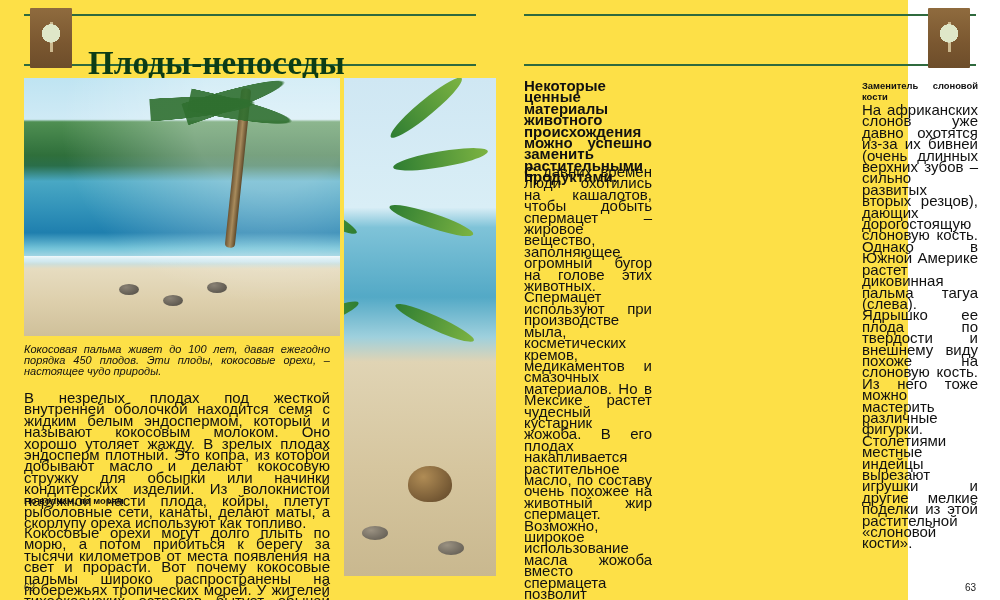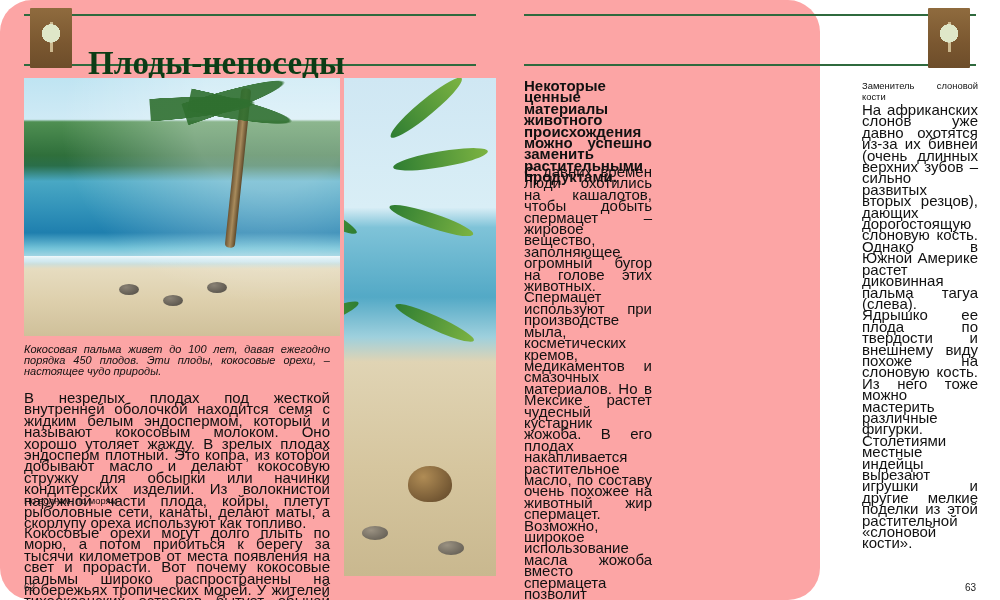--- a/index.html
+++ b/index.html
@@ -8,24 +8,23 @@
     background: #ffffff;
   }
   body {
     width: 1000px;
     height: 600px;
     overflow: hidden;
     font-family: "Liberation Sans", sans-serif;
   }
   .spread {
     position: relative;
-    width: 820px;
+    width: 908px;
     height: 600px;
-    background: #fca5a5;
-    border-radius: 32px;
+    background: #fde047;
   }
   .page {
     position: absolute;
     top: 0;
     width: 500px;
     height: 600px;
     overflow: hidden;
   }
   .page-left  { left: 0; }
   .page-right { left: 500px; }
@@ -90,21 +89,21 @@
     text-align: justify;
   }
   .txt b, .bold { font-weight: bold; }
   .lead {
     font-weight: normal;
     font-style: italic;
     font-size: 11px;
     line-height: 11px;
   }
   .sub-head {
-    font-weight: normal;
+    font-weight: bold;
     font-size: 9.4px;
     line-height: 11.4px;
     margin-bottom: 1px;
   }
 
   
   .img { position: absolute; overflow: hidden; }
 
   
   .beach {

